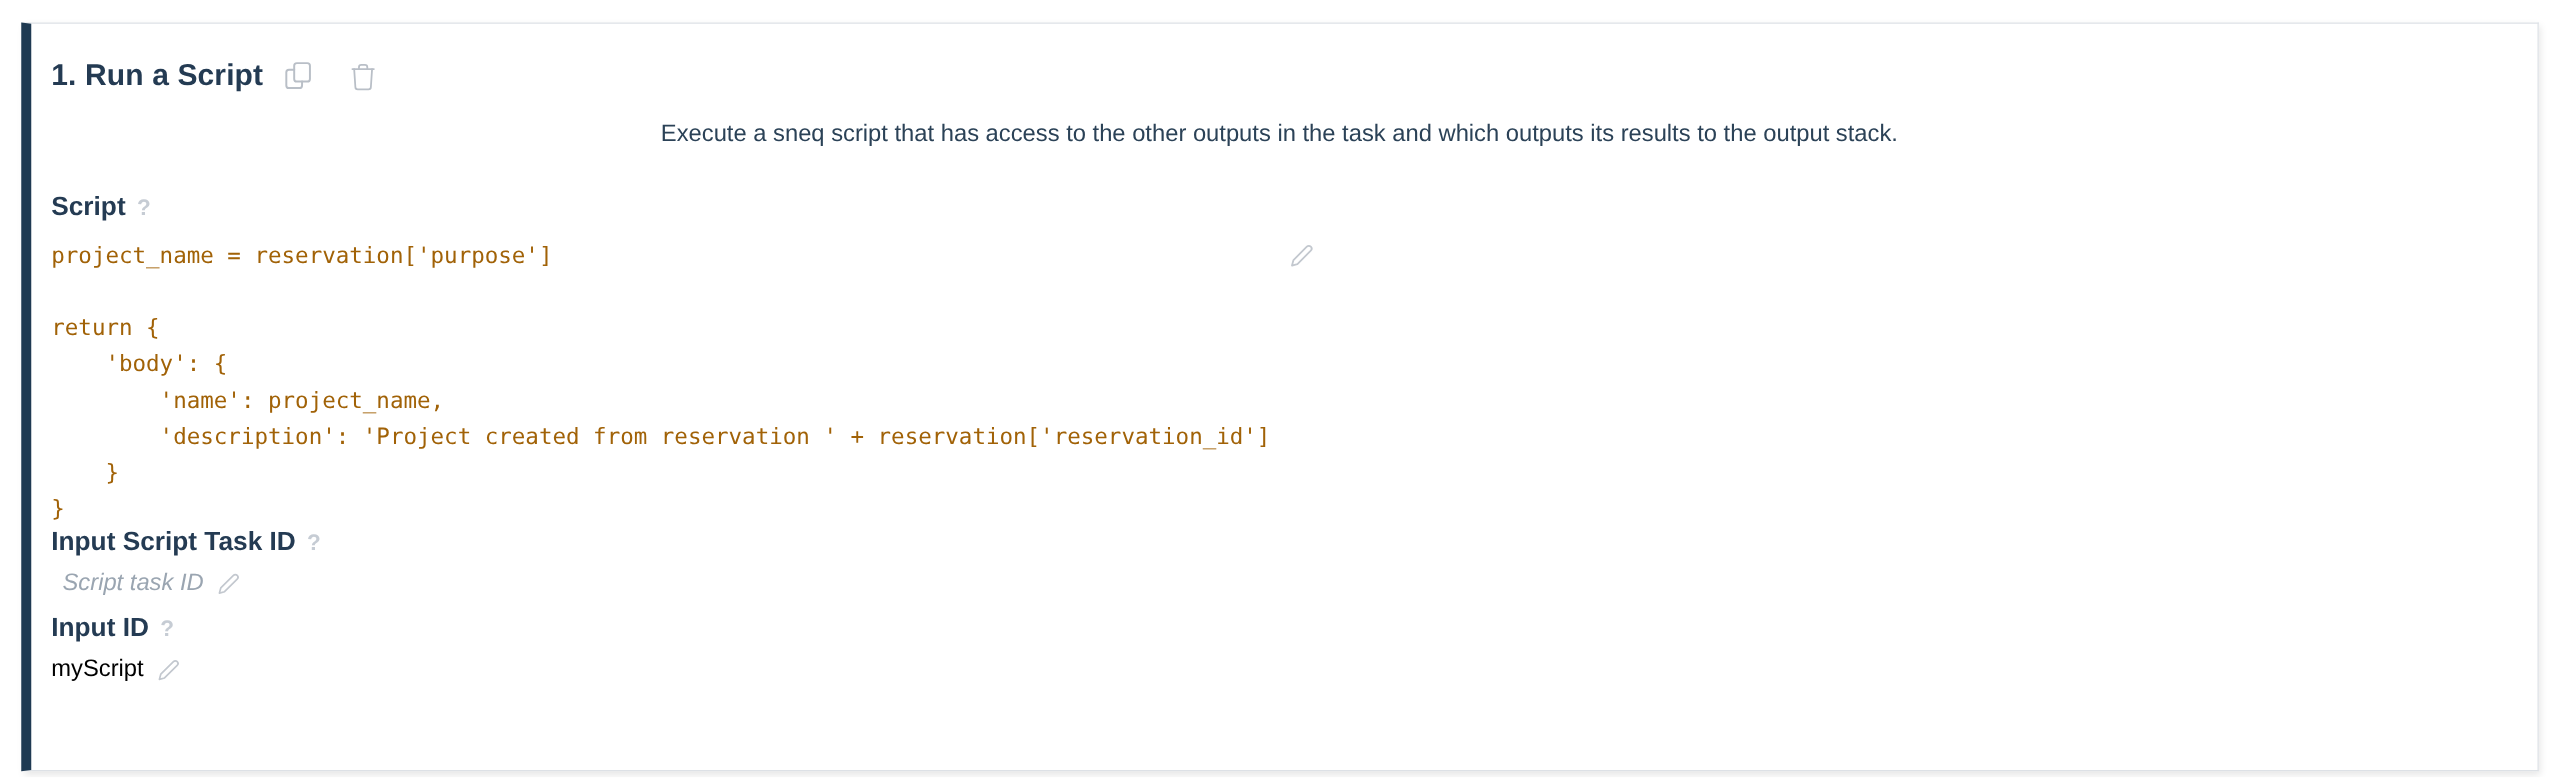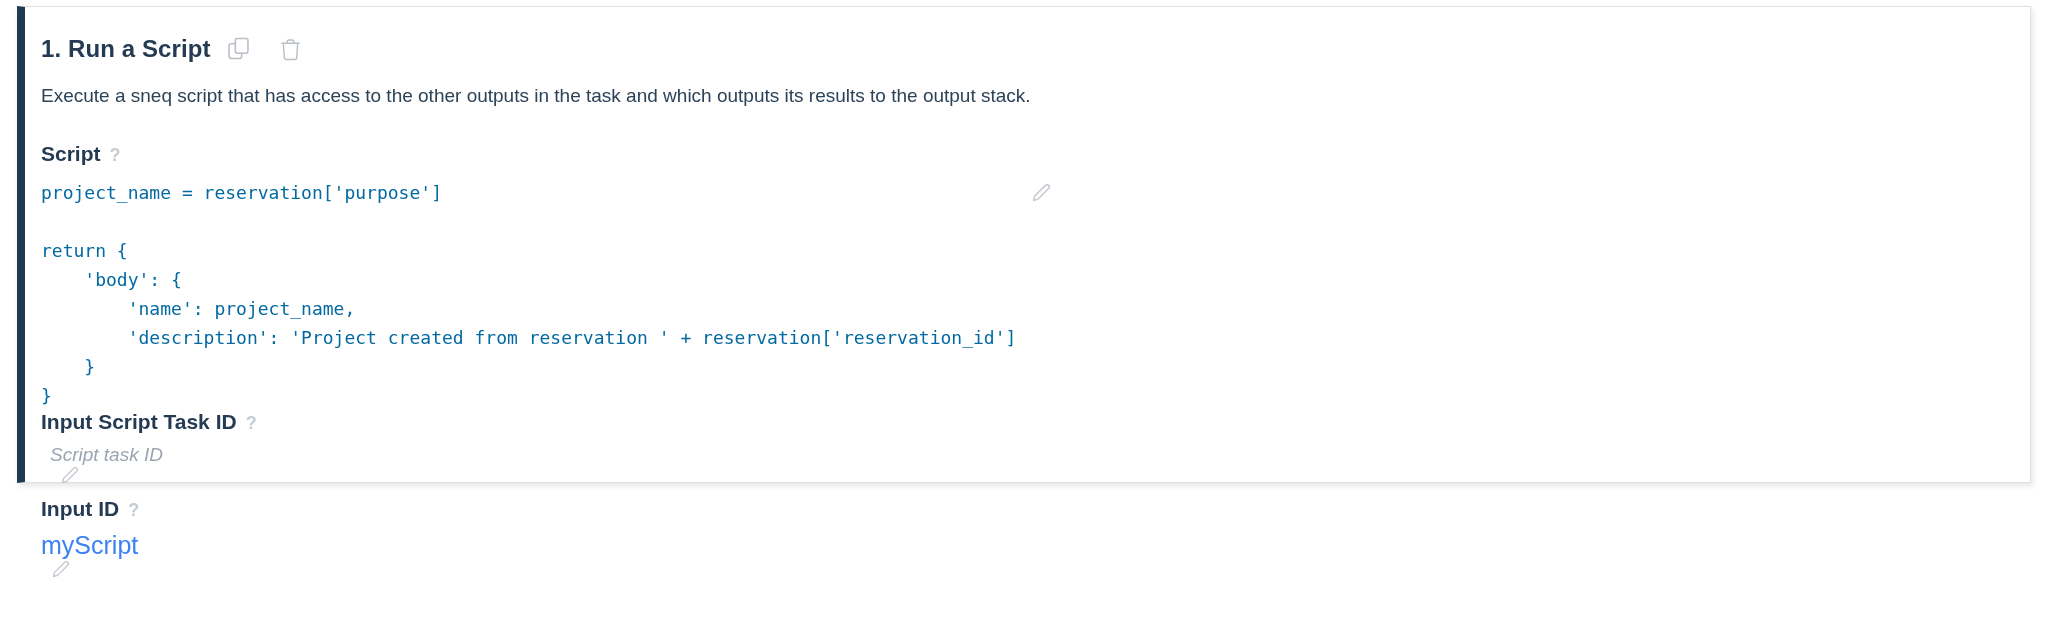--- a/index.html
+++ b/index.html
@@ -11,23 +11,23 @@
   .stage {
     position: relative;
     width: 2048px;
     height: 622px;
     background: #ffffff;
     overflow: hidden;
   }
   .card {
     position: absolute;
     left: 17px;
-    top: 6px;
+    top: 18px;
     width: 2014px;
-    height: 477px;
+    height: 599px;
     background: #ffffff;
     border: 1px solid #dde1e6;
     border-left: 8px solid #1f3a52;
     box-shadow: 2px 3px 6px rgba(0,0,0,0.10);
   }
   .content {
     padding: 28px 24px 0 16px;
   }
   
   .header-row {
@@ -50,20 +50,21 @@
     background: none;
     border: none;
   }
   .icon-btn.copy { margin-left: 17px; }
   .icon-btn.trash { margin-left: 31px; }
   .description {
     margin-top: 22px;
     font-size: 19px;
     line-height: 24px;
     color: #2b4257;
+    text-align: center;
   }
   
   .label-row {
     display: flex;
     align-items: baseline;
     text-align: right;
   }
   .label-row.script { margin-top: 34px; }
   .label-row.input-task { }
   .label-row.task { margin-top: 13px; }
@@ -83,45 +84,45 @@
   
   .code-row {
     margin-top: 12px;
     display: flex;
     align-items: flex-start;
   }
   .code {
     font-family: "DejaVu Sans Mono", monospace;
     font-size: 18px;
     line-height: 29px;
-    color: #0369a1;
+    color: #a16207;
     white-space: pre;
   }
   .pencil {
     display: inline-flex;
     align-items: center;
     color: #c3c8cf;
     cursor: pointer;
   }
   .code-row .pencil { margin-left: 16px; margin-top: 5px; }
   
   .value-row {
     display: flex;
-    flex-direction: column;
+    align-items: center;
   }
   .value-row.placeholder-row { margin-top: 10px; padding-left: 9px; }
   .value-row.taskid-row { margin-top: 10px; }
   .placeholder-text {
     font-size: 19px;
     font-style: italic;
     color: #9aa5b1;
   }
   .value-text {
-    font-size: 25px;
-    color: #3b82f6;
+    font-size: 19px;
+    color: #000000;
   }
   .value-row .pencil { margin-left: 11px; }
   svg { display: block; }
 </style>
 </head>
 <body>
 
 <div class="stage">
   <div class="card">
     <div class="content">

